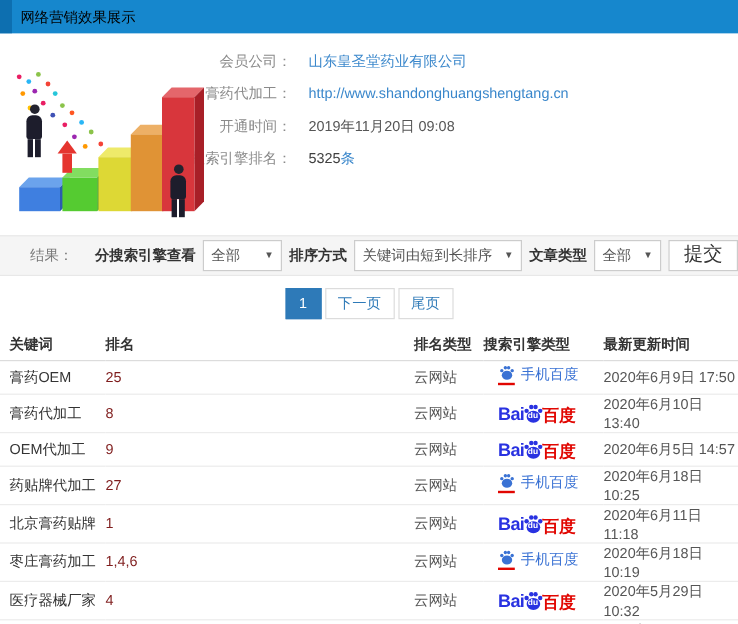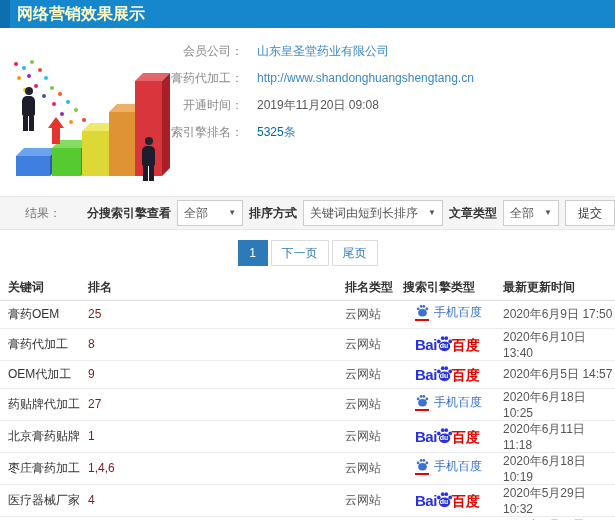--- a/index.html
+++ b/index.html
@@ -4,30 +4,30 @@
 <style>
   * { margin:0; padding:0; box-sizing:border-box; }
   html,body { width:615px; height:520px; }
   body {
     font-family:"Liberation Sans","DejaVu Sans",sans-serif;
     font-size:12px; color:#555; background:#fff; overflow:hidden; position:relative;
   }
   
   .titlebar { height:28px; background:#1687cd; position:relative; }
   .titlebar .edge { position:absolute; left:0; top:0; width:10px; height:28px; background:#0d6fb0; }
-  .titlebar .ttl { color:#fef9c3; font-weight:bold; line-height:28px; padding-left:17px; font-size:16px; }
+  .titlebar .ttl { color:#000000; font-weight:normal; line-height:28px; padding-left:17px; font-size:12px; }
 
   
   .info { position:relative; height:160px; background:#fff; }
   .fields { position:absolute; left:0; top:10px; right:0; }
   .frow { height:27px; line-height:27px; white-space:nowrap; }
   .frow .lbl { display:inline-block; width:243px; text-align:right; color:#8a8a8a; }
   .frow .val { margin-left:14px; color:#555; }
   .frow .val.link { color:#3a87cb; cursor:pointer; }
-  .frow .val.num { color:#0369a1; }
+  .frow .val.num { color:#404040; }
   .frow .suffix { color:#3a87cb; }
 
   
   .illus { position:absolute; left:4px; top:2px; width:182px; height:156px; overflow:hidden; }
   .bar { position:absolute; bottom:10px; }
   .bar .front { position:absolute; left:0; bottom:0; width:100%; height:100%; background:var(--c); }
   .bar .top { position:absolute; left:4px; top:-8px; width:100%; height:8px; background:var(--ct); transform:skewX(-45deg); }
   .bar .side { position:absolute; right:-8px; top:-4px; width:8px; height:100%; background:var(--cs); transform:skewY(-45deg); }
   .b1 { left:12px; width:34px; height:20px; --c:#3f7fe0; --ct:#6ba3ec; --cs:#2c5cb0; }
   .b2 { left:48px; width:29px; height:28px; --c:#55cb31; --ct:#82dd60; --cs:#3a9e1f; }
@@ -55,21 +55,21 @@
   .filterbar { margin-top:8px; height:34px; background:#f5f5f5; border-top:1px solid #e8e8e8; border-bottom:1px solid #e8e8e8;
     display:flex; align-items:center; padding:0 0 0 25px; }
   .filterbar .result { color:#777; }
   .filterbar .right { margin-left:auto; display:flex; align-items:center; gap:6px; white-space:nowrap; }
   .flabel { font-weight:bold; color:#333; }
   .fselect { background:#fff; border:1px solid #ccc; height:26px; line-height:24px; padding:0 6px; color:#555;
     display:inline-flex; align-items:center; cursor:pointer; }
   .fselect .car { font-size:8px; color:#555; margin-left:10px; }
   .sel-engine { width:66px; } .sel-engine .car{ margin-left:auto; }
   .sel-article { width:56px; } .sel-article .car{ margin-left:auto; }
-  .fbtn { background:#fff; border:1px solid #ccc; height:26px; line-height:24px; padding:0 12px; color:#333; cursor:pointer; font-size:12px;text-align:center; }
+  .fbtn { background:#fff; border:1px solid #ccc; height:26px; line-height:24px; padding:0 12px; color:#333; cursor:pointer; font-size:16px;text-align:center; }
 
   
   .pager { height:46px; display:flex; align-items:center; justify-content:center; gap:3px; }
   .pbtn { min-width:30px; height:26px; line-height:24px; text-align:center; border:1px solid #dcdcdc; background:#fff;
     color:#2e7ab8; padding:0 10px; cursor:pointer; }
   .pbtn.active { background:#2e7ab8; border-color:#2e7ab8; color:#fff; }
 
   
   table { width:615px; border-collapse:collapse; table-layout:fixed; }
   col.c1{width:88px;} col.c2{width:257px;} col.c3{width:58px;} col.c4{width:100px;} col.c5{width:112px;}

